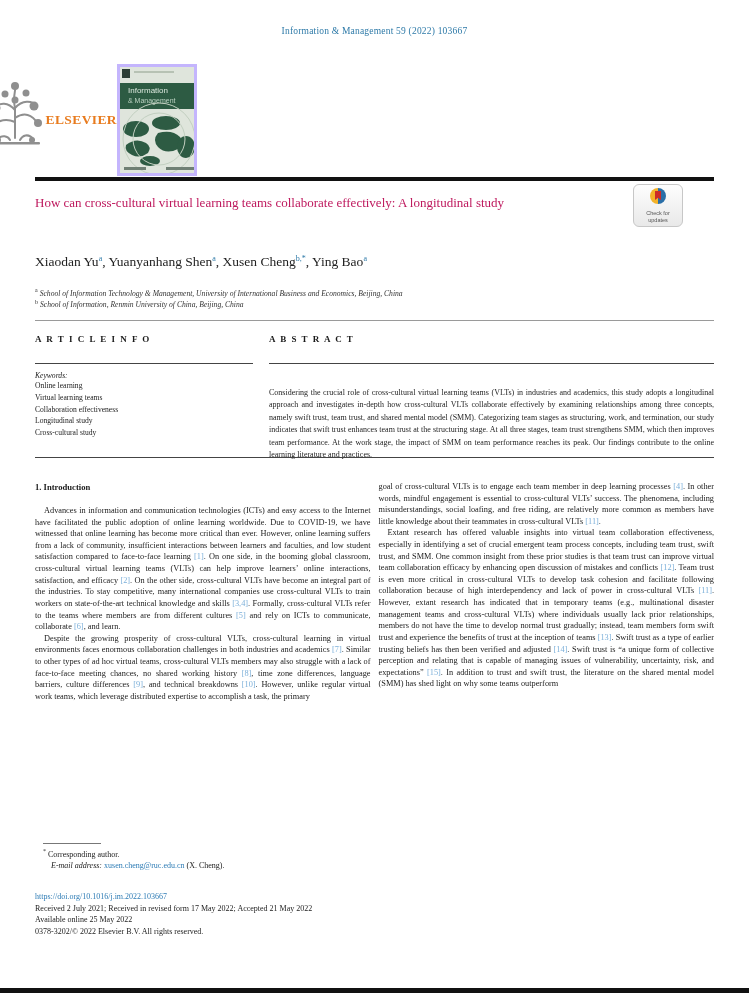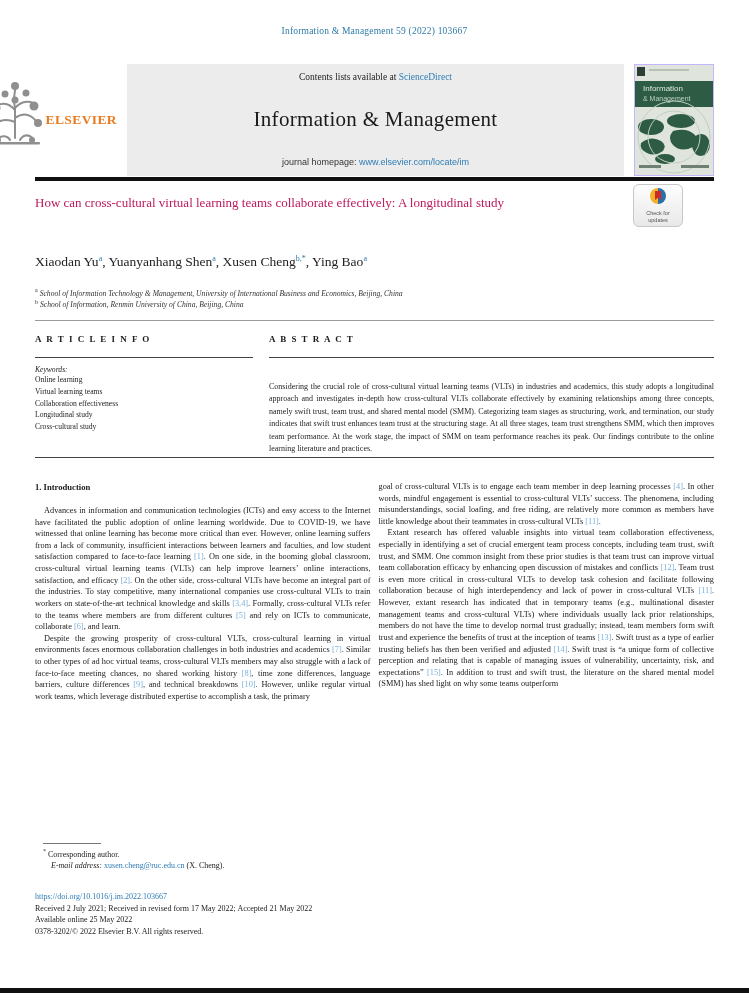--- a/index.html
+++ b/index.html
@@ -17,40 +17,40 @@
 
   
   .header-row { top:64px; height:112px; display:flex; align-items:stretch; }
   .logo-box { width:82px; display:flex; flex-direction:row; align-items:center; justify-content:flex-end; padding-bottom:2px; }
   .logo-text { font-size:13.5px; font-weight:bold; color:#e87b1e; letter-spacing:.4px; margin-top:1px; }
   .banner { flex:1; background:#ececec; margin:0 10px; display:flex; flex-direction:column; align-items:center; justify-content:space-between; padding:8px 6px 9px 6px; }
   .contents-line { font-size:9.5px; color:#222; }
   .link { color:#2e7cb5; }
   .banner-title { font-size:21px; color:#1a1a1a; letter-spacing:.3px; }
   .homepage-line { font-family:"Liberation Sans",sans-serif; font-size:9px; color:#333; }
-  .cover-box { width:80px; height:112px; border:1px solid #c4b5fd; overflow:hidden; }
+  .cover-box { width:80px; height:112px; border:3px solid #c4b5fd; overflow:hidden; }
   .black-rule-top { top:177px; height:4px; background:#111; }
 
   
   .article-title { top:194px; width:575px; font-size:13px; line-height:1.35; color:#be185d; }
   .check-badge { top:184px; left:633px; width:50px; height:43px; border:1px solid #c7c7c7; border-radius:6px;
     background:linear-gradient(#fdfdfd,#e9e9e9); display:flex; flex-direction:column; align-items:center; justify-content:center; }
   .check-badge-label { font-family:"Liberation Sans",sans-serif; font-size:5.5px; color:#555; text-align:center; line-height:1.2; margin-top:1px; }
 
   .authors { top:254px; font-size:13.5px; color:#222; }
   .authors sup { font-size:8px; color:#2e7aa8; }
   .affiliations { top:288px; font-size:7.6px; font-style:italic; color:#333; line-height:1.5; }
   .affiliations sup { font-style:normal; font-size:6px; margin-right:2px; }
   .rule-thin { top:320px; height:1px; background:#9a9a9a; }
 
   
   .info-section { top:334px; display:flex; }
   .info-col { width:218px; }
   .abstract-col { flex:1; margin-left:16px; }
-  .sec-heading { font-size:9px; font-weight:bold; letter-spacing:1.5px; color:#1a1a1a; padding-bottom:13px; border-bottom:1.2px solid #444; }
+  .sec-heading { font-size:9px; font-weight:bold; letter-spacing:1.5px; color:#1a1a1a; padding-bottom:19px; border-bottom:1.2px solid #444; }
   .keywords-label { font-size:7.6px; font-style:italic; margin-top:7px; }
   .keywords-list { font-size:7.6px; line-height:1.55; color:#222; }
   .abstract-text { margin-top:23px; font-size:8px; line-height:1.55; text-align:justify; color:#1e1e1e; }
   .rule-info-bottom { top:457px; height:1.2px; background:#444; }
 
   
   .body-cols { top:481px; display:flex; gap:8px; height:356px; overflow:hidden; }
   .body-col { flex:1; font-size:8.3px; line-height:1.4; text-align:justify; color:#1b1b1b; }
   .body-heading { font-weight:bold; font-size:8.6px; margin-bottom:12px; }
   .para-indent { text-indent:9px; }
@@ -101,29 +101,20 @@
             <circle cx="31" cy="22" r="3.5"></circle>
             <circle cx="14" cy="62" r="3"></circle>
             <circle cx="48" cy="62" r="3"></circle>
             <rect x="6" y="64" width="50" height="2.5" rx="1"></rect>
           </g>
         </svg>
       </span>
       <div class="logo-text">ELSEVIER</div>
     </div>
 
-    <div class="banner">
-      <div class="contents-line">
-        <span>Contents lists available at </span><span class="link">ScienceDirect</span>
-      </div>
-      <div class="banner-title">Information &amp; Management</div>
-      <div class="homepage-line">
-        <span>journal homepage: </span><span class="link">www.elsevier.com/locate/im</span>
-      </div>
-    </div>
 
     <div class="cover-box">
       <svg width="78" height="110" viewBox="0 0 78 110">
         <rect x="0" y="0" width="78" height="110" fill="#dfe5dc"></rect>
         <rect x="2" y="2" width="8" height="9" fill="#2c3e35"></rect>
         <rect x="14" y="4" width="40" height="2" fill="#b7c2b4"></rect>
         <rect x="0" y="16" width="78" height="26" fill="#2d5b43"></rect>
         <text x="8" y="26" font-family="Liberation Sans, sans-serif" font-size="8" fill="#dce8de">Information</text>
         <text x="8" y="36" font-family="Liberation Sans, sans-serif" font-size="7" fill="#bcd2c2">&amp; Management</text>
         <g fill="#2d5b43">

